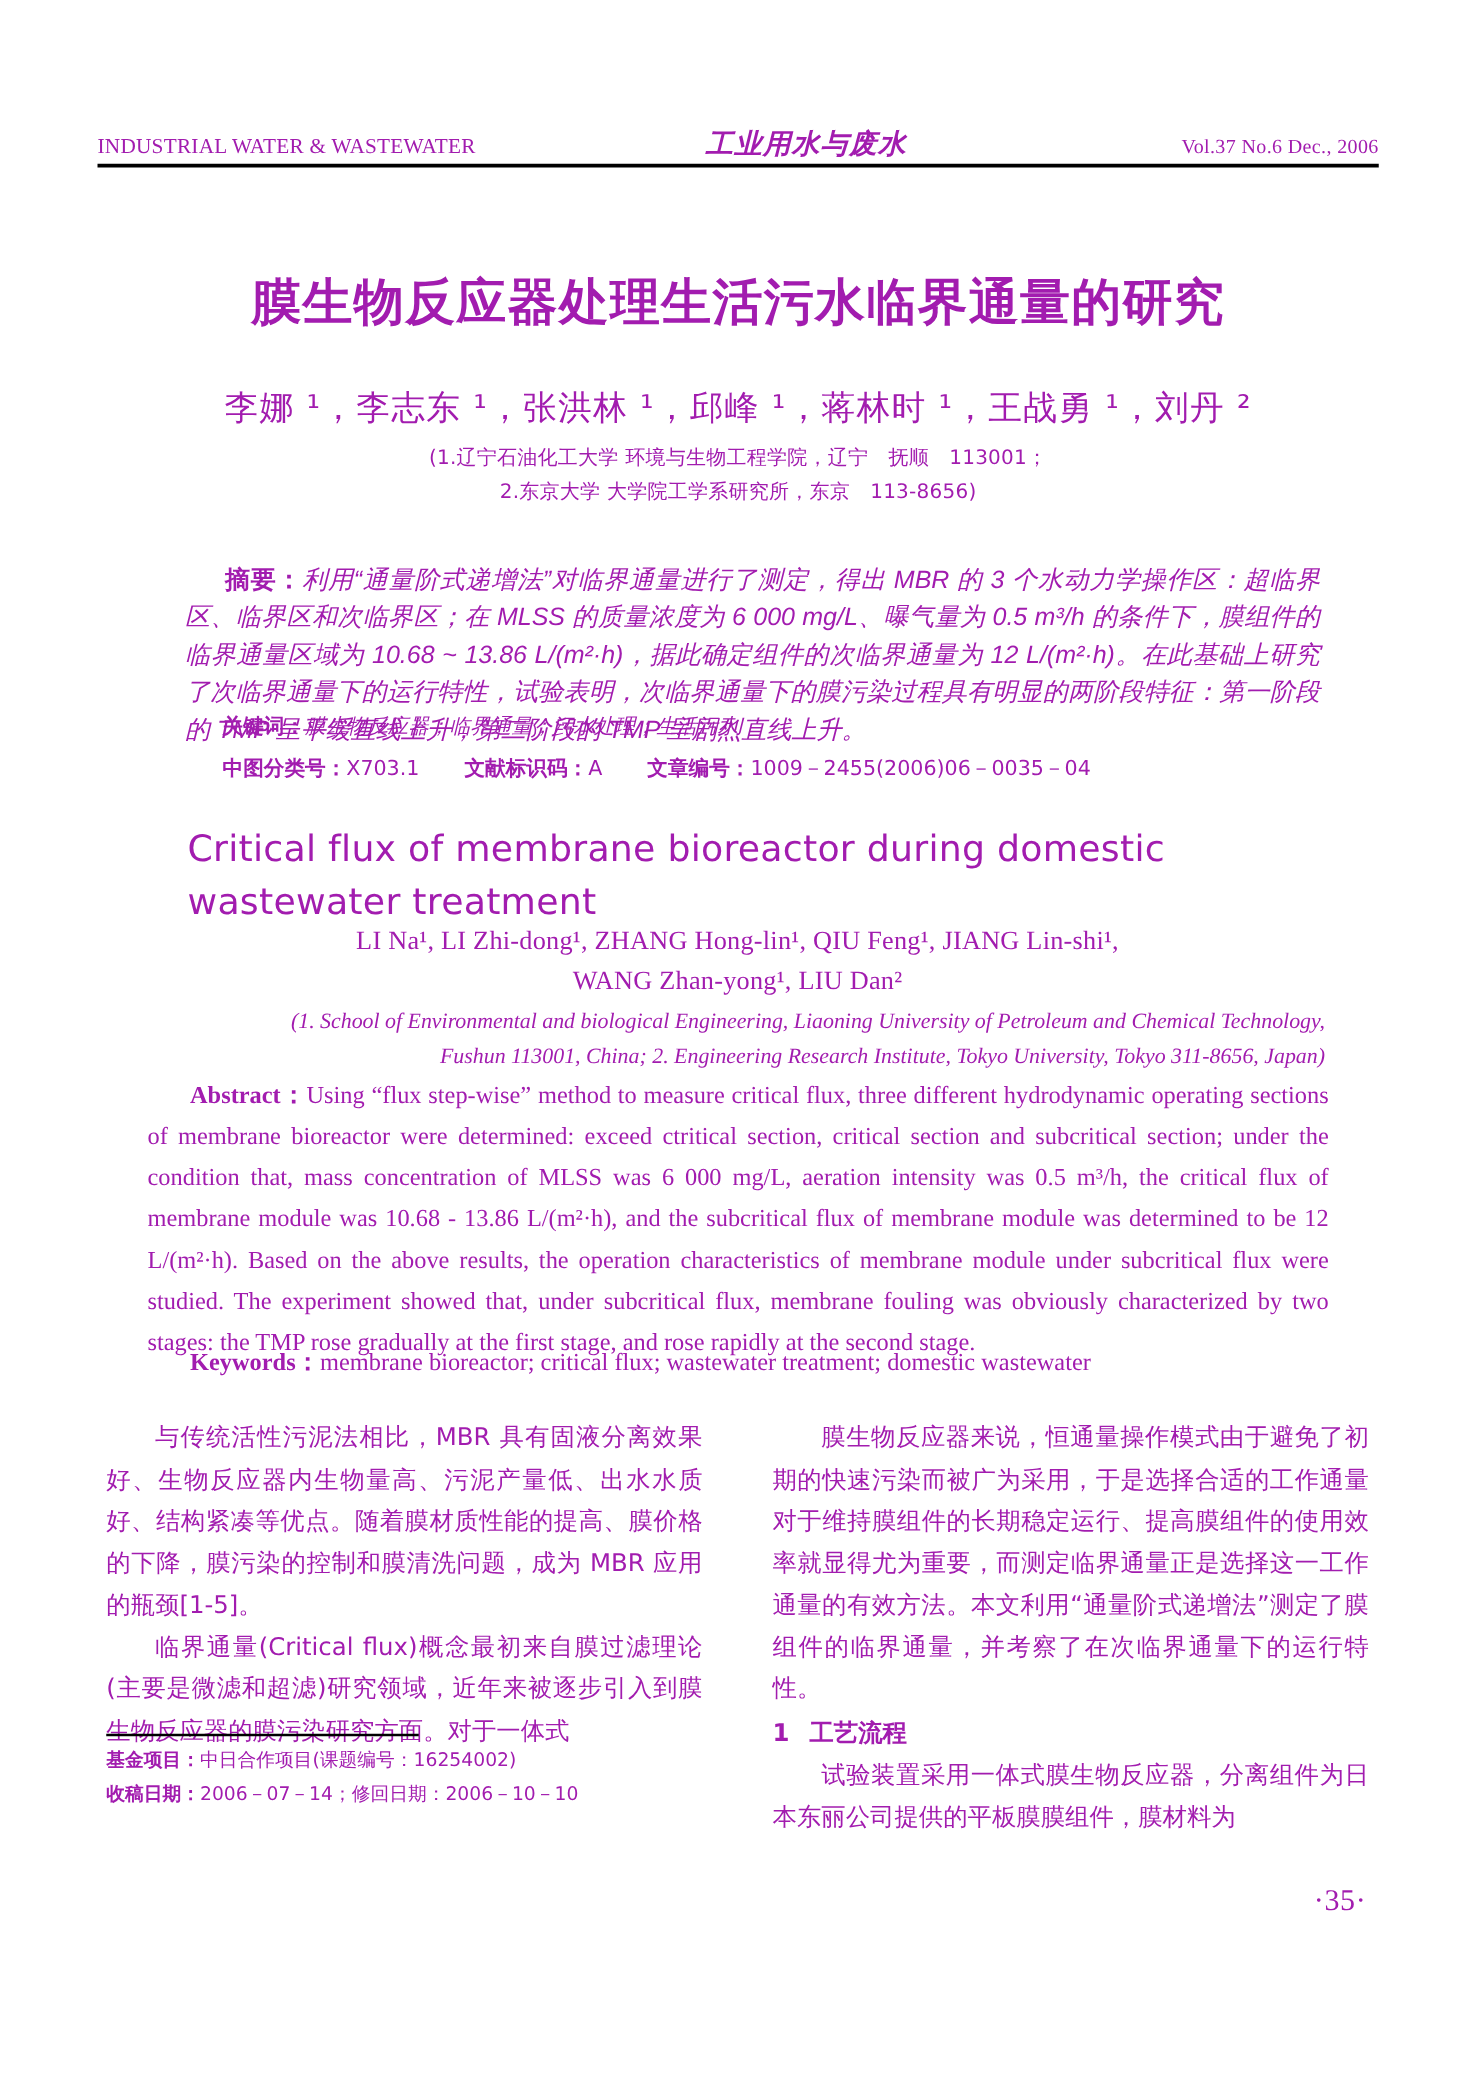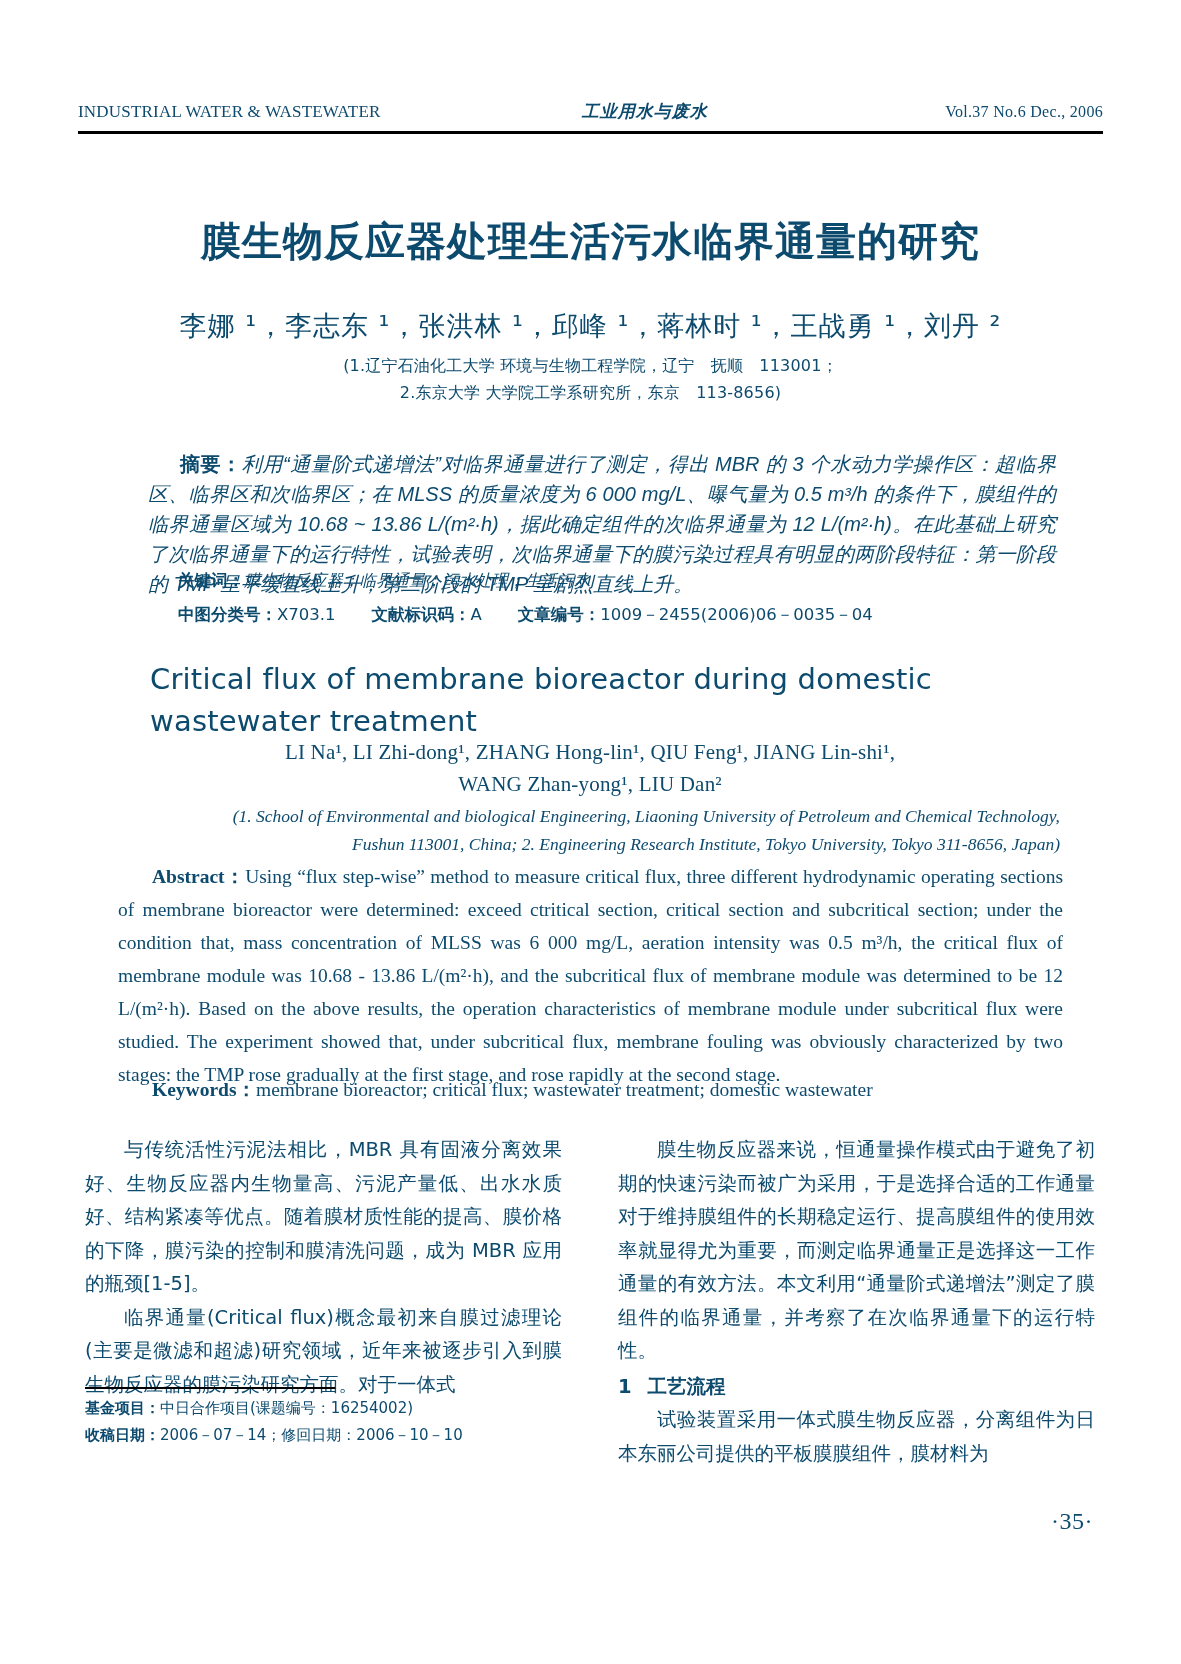--- a/index.html
+++ b/index.html
@@ -6,21 +6,21 @@
     margin: 0;
     padding: 0;
     background: #ffffff;
   }
   .page {
     position: relative;
     width: 1181px;
     height: 1664px;
     margin: 0 auto;
     background: #ffffff;
-    color: #0c4a6e;
+    color: #a21caf;
     font-family: "Liberation Serif", serif;
     overflow: hidden;
   }
 
   
   .runhead {
     position: absolute;
     left: 78px;
     top: 100px;
     width: 1025px;
@@ -29,21 +29,21 @@
     justify-content: space-between;
   }
   .runhead-left {
     font-family: "Liberation Serif", serif;
     font-size: 17px;
     letter-spacing: 0.2px;
     white-space: nowrap;
   }
   .runhead-center {
     font-family: "DejaVu Sans", sans-serif;
-    font-size: 17px;
+    font-size: 22px;
     font-weight: bold;
     font-style: italic;
     letter-spacing: 1px;
     transform: translateX(-18px);
   }
   .runhead-right {
     font-family: "Liberation Serif", serif;
     font-size: 16px;
     white-space: nowrap;
     letter-spacing: 0.3px;

